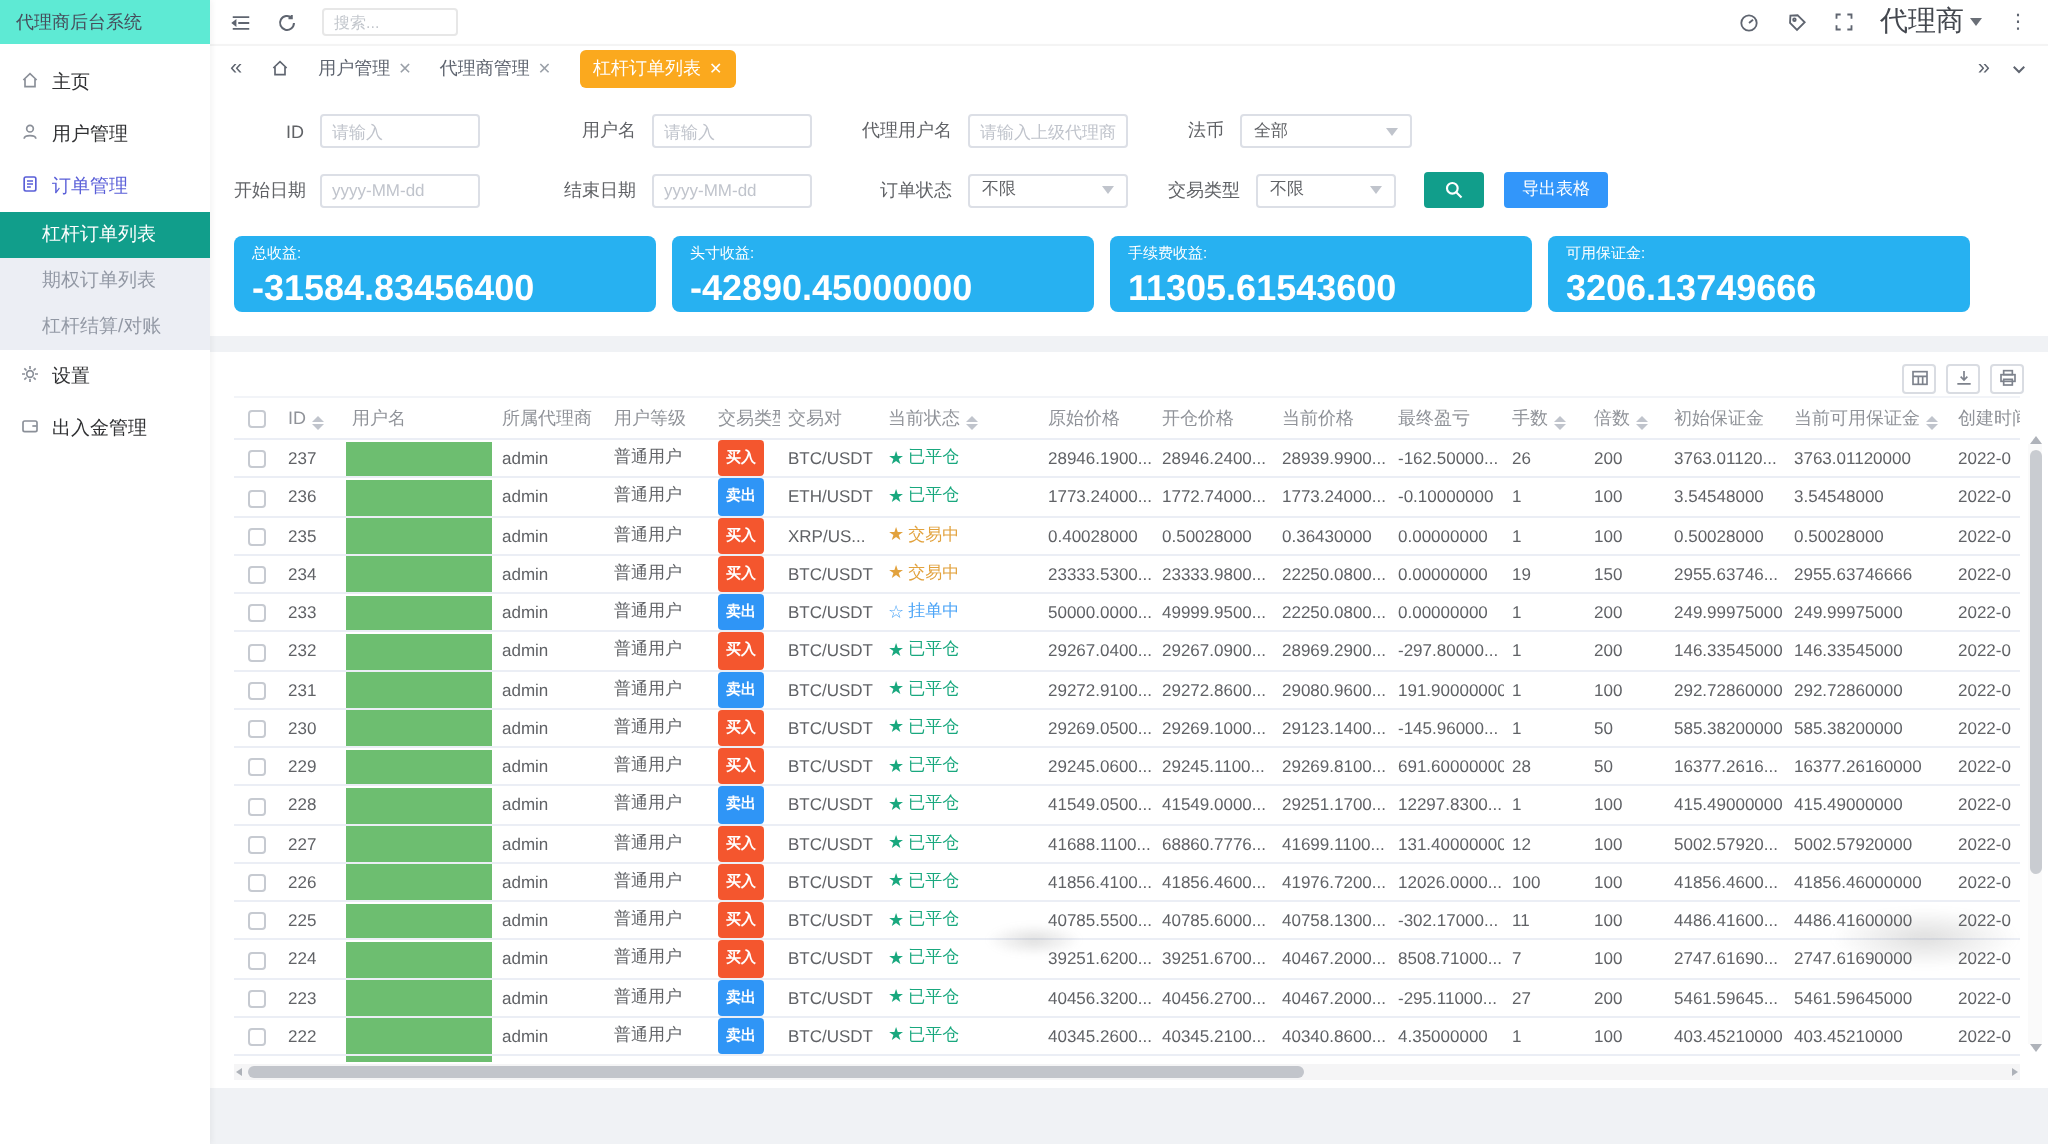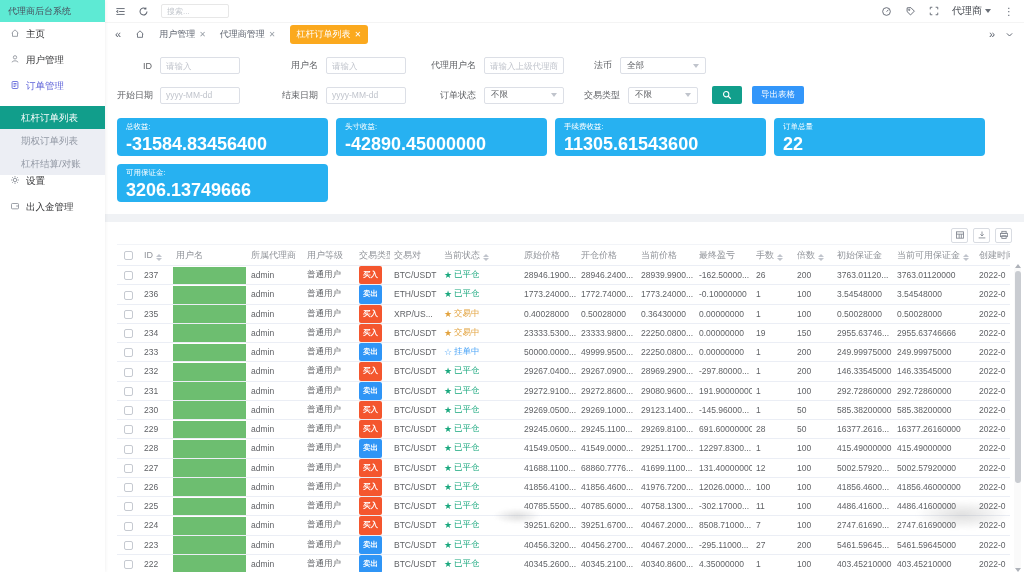--- a/index.html
+++ b/index.html
@@ -6,38 +6,38 @@
   html,body { width:1024px; height:572px; overflow:hidden;
     font-family:"Liberation Sans","DejaVu Sans",sans-serif; }
   .app { position:relative; width:1024px; height:572px; background:#f0f2f5; overflow:hidden; }
 
   
   .sidebar { position:absolute; left:0; top:0; width:105px; height:572px; background:#fff;
     box-shadow:1px 0 3px rgba(0,0,0,.05); z-index:5; }
   .side-header { height:22px; background:#5eead4; color:#474e5c; font-size:9px; line-height:22px;
     padding-left:8px; white-space:nowrap; overflow:hidden; }
   .menu { padding-top:6px; }
-  .mi { height:26px; display:flex; align-items:flex-start; gap:6px; padding-left:10px;
+  .mi { height:26px; display:flex; align-items:center; gap:6px; padding-left:10px;
     font-size:9.5px; color:#303133; cursor:pointer; }
   .mi svg { stroke:#8a8f98; }
   .mi.active-parent { color:#5a5fd8; }
   .mi.active-parent svg { stroke:#5a5fd8; }
   .submenu { background:#eceef4; }
   .smi { height:23px; line-height:23px; padding-left:21px; font-size:9.5px; color:#9298a4; cursor:pointer; }
   .smi.active { background:#119e8b; color:#fff; }
 
   
   .topbar { position:absolute; left:105px; top:0; right:0; height:22px; background:#fff;
     display:flex; align-items:center; padding:0 10px; gap:12px; }
   .tb-icon { display:flex; align-items:center; color:#5f6570; cursor:pointer; }
   .search-box { width:68px; height:14px; border:1px solid #e7e7e7; border-radius:2px;
     font-size:8px; padding:0 5px; color:#606266; outline:none; }
   .search-box::placeholder { color:#c3c7cd; }
   .tb-right { margin-left:auto; display:flex; align-items:center; gap:13px; }
-  .agent-menu { font-size:10px; color:#44484f; display:flex; align-items:center; gap:3px; cursor:pointer; }
+  .agent-menu { font-size:14px; color:#44484f; display:flex; align-items:center; gap:3px; cursor:pointer; }
   .cdown { width:0; height:0; border-left:3px solid transparent; border-right:3px solid transparent;
     border-top:4px solid #6a6f77; }
   .kebab { font-size:10px; color:#5f6570; cursor:pointer; }
 
   
   .tabbar { position:absolute; left:105px; top:22px; right:0; height:23px; background:#fff;
     border-top:1px solid #f4f4f4; box-shadow:0 1px 2px rgba(0,0,0,.05);
     display:flex; align-items:center; padding:0 10px; gap:14px; }
   .guill { font-size:11px; color:#5f6570; cursor:pointer; line-height:1; }
   .tab-chip { display:flex; align-items:center; gap:4px; font-size:9px; color:#5f6570; cursor:pointer; }
@@ -282,24 +282,20 @@
           <div class="card">
             <div class="cl">头寸收益:</div>
             <div class="cv">-42890.45000000</div>
           </div>
 
           <div class="card">
             <div class="cl">手续费收益:</div>
             <div class="cv">11305.61543600</div>
           </div>
 
-          <div class="card">
-            <div class="cl">订单总量</div>
-            <div class="cv">22</div>
-          </div>
 
           <div class="card">
             <div class="cl">可用保证金:</div>
             <div class="cv">3206.13749666</div>
           </div>
         </div>
     </section>
 
     <section class="panel2">
       <div class="ttoolbar">

